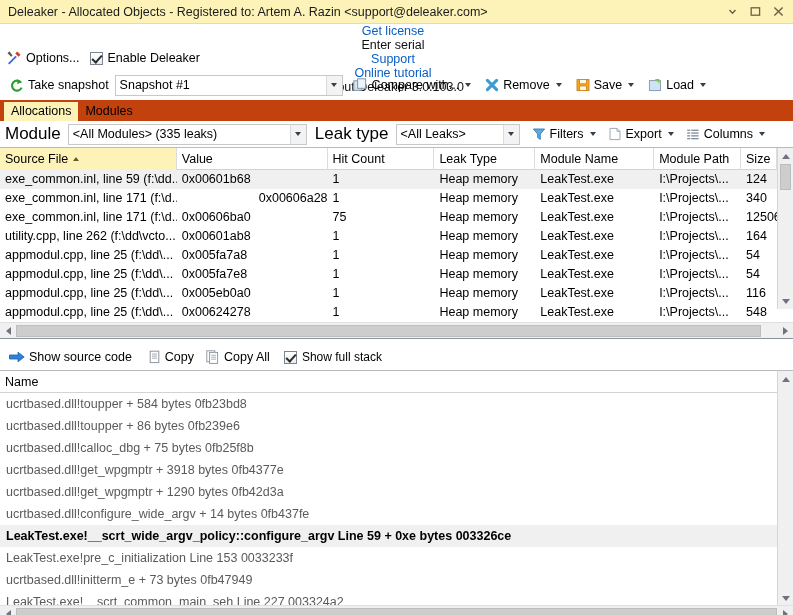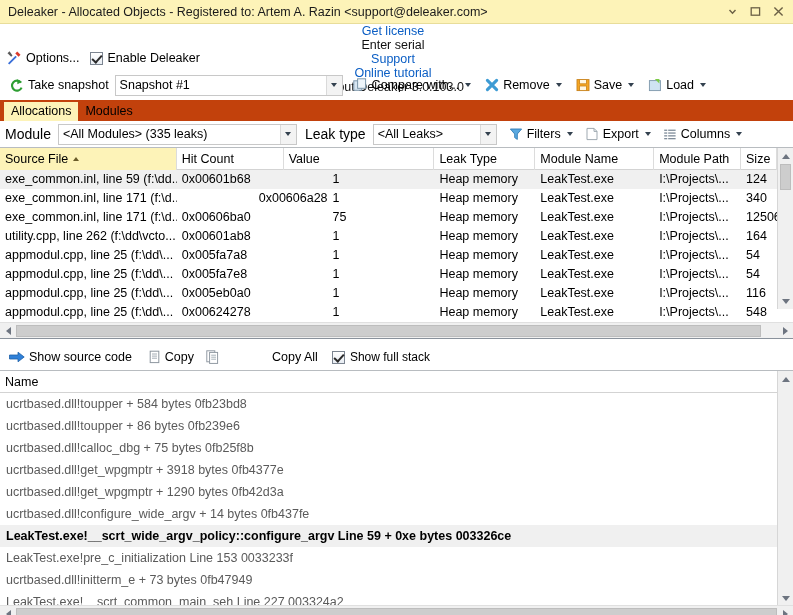--- a/index.html
+++ b/index.html
@@ -153,21 +153,21 @@
   .tab.active { background: #fdf3b8; }
 
   
   .filterbar {
     height: 26px;
     display: flex;
     align-items: center;
     padding-left: 5px;
     background: #ffffff;
   }
-  .fb-lbl { font-size: 14px; margin-right: 7px; white-space: nowrap; }
+  .fb-lbl { font-size: 17px; margin-right: 7px; white-space: nowrap; }
 
   
   .grid-wrap {
     position: relative;
     margin: 0 0 0 0;
     border-top: 1px solid #b8bcc0;
     border-bottom: 1px solid #8a929c;
     height: 192px;
     background: #fff;
     overflow: hidden;
@@ -475,25 +475,25 @@
       <span class="caret"></span>
     </div>
   </div>
 
   <div class="grid-wrap">
     <div class="grid-head" id="grid-head" style="width:777px;">
         <div class="gh sorted" style="width: 177px;">
           <span>Source File</span>
           <span class="sort-arrow"></span>
         </div>
+        <div class="gh" style="width: 151px;">
+          <span>Value</span>
+        </div>
         <div class="gh" style="width: 107px;">
           <span>Hit Count</span>
-        </div>
-        <div class="gh" style="width: 151px;">
-          <span>Value</span>
         </div>
         <div class="gh" style="width: 101px;">
           <span>Leak Type</span>
         </div>
         <div class="gh" style="width: 119px;">
           <span>Module Name</span>
         </div>
         <div class="gh" style="width: 87px;">
           <span>Module Path</span>
         </div>
@@ -618,21 +618,21 @@
           <g stroke="#9aa4ad" stroke-width="0.9">
               <path d="M4 4 H9"></path>
               <path d="M4 6.1 H9"></path>
               <path d="M4 8.2 H9"></path>
             </g>
         </svg>
       </span>
       <span>Copy</span>
     </div>
 
-    <div class="tb-item" style="margin-left:4px;gap:48px;">
+    <div class="tb-item" style="margin-left:4px;">
       <span class="ic">
         <svg width="14" height="14" viewBox="0 0 14 14">
           <rect x="0.8" y="0.8" width="8" height="11" fill="#ffffff" stroke="#8d969f" stroke-width="0.95"></rect>
           <rect x="3.6" y="2.4" width="8" height="11" fill="#ffffff" stroke="#8d969f" stroke-width="0.95"></rect>
           <g stroke="#9aa4ad" stroke-width="0.85">
               <path d="M5.2 5.2 H10"></path>
               <path d="M5.2 7.2 H10"></path>
               <path d="M5.2 9.2 H10"></path>
             </g>
         </svg>

